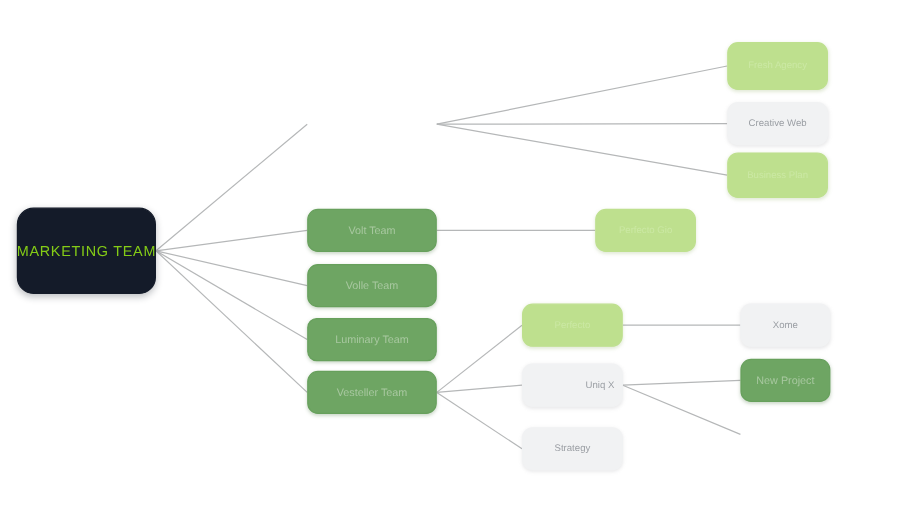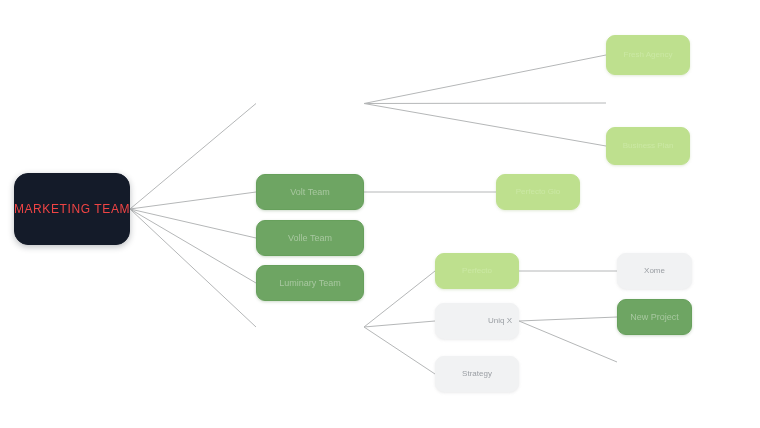--- a/index.html
+++ b/index.html
@@ -63,21 +63,21 @@
 
   
 
   .node.root {
     background: #141b29;
     border-radius: 14px;
     border: 1px solid #141b29;
     box-shadow: 0 2px 6px rgba(20, 27, 41, 0.28);
   }
   .node.root .node-label {
-    color: #ef4444;
+    color: #84cc16;
     font-size: 12px;
     letter-spacing: 0.6px;
   }
 
   .node.green-mid {
     background: #6ea563;
     border-radius: 9px;
     border: 1px solid #67a05c;
     box-shadow: 0 1px 3px rgba(90, 130, 80, 0.30);
   }
@@ -138,38 +138,44 @@
   <div id="node-layer">
       <div class="node root" style="left: 14px; top: 173px; width: 116px; height: 72px;">
         <span class="node-label">MARKETING TEAM</span>
       </div>
       <div class="node green-mid" style="left: 256px; top: 220px; width: 108px; height: 36px;">
         <span class="node-label">Volle Team</span>
       </div>
       <div class="node green-mid" style="left: 256px; top: 174px; width: 108px; height: 36px;">
         <span class="node-label">Volt Team</span>
       </div>
-      <div class="node green-mid" style="left: 256px; top: 265px; width: 108px; height: 36px;">
+      <div class="node green-mid" style="left: 256px; top: 265px; width: 108px; height: 36px; border-radius: 8px;">
         <span class="node-label">Luminary Team</span>
+      </div>
+      <div class="node green-mid" style="left: 256px; top: 309px; width: 108px; height: 36px;">
+        <span class="node-label">Vesteller Team</span>
       </div>
       <div class="node green-light" style="left: 496px; top: 174px; width: 84px; height: 36px;">
         <span class="node-label">Perfecto Gio</span>
       </div>
       <div class="node green-light" style="left: 435px; top: 253px; width: 84px; height: 36px;">
         <span class="node-label">Perfecto</span>
       </div>
       <div class="node grey" style="left: 435px; top: 303px; width: 84px; height: 36px; justify-content: flex-end;">
         <span class="node-label">Uniq X</span>
       </div>
       <div class="node grey" style="left: 435px; top: 356px; width: 84px; height: 36px;">
         <span class="node-label">Strategy</span>
       </div>
       <div class="node green-light" style="left: 606px; top: 35px; width: 84px; height: 40px;">
         <span class="node-label">Fresh Agency</span>
       </div>
+      <div class="node grey" style="left: 606px; top: 85px; width: 84px; height: 36px;">
+        <span class="node-label">Creative Web</span>
+      </div>
       <div class="node green-light" style="left: 606px; top: 127px; width: 84px; height: 38px;">
         <span class="node-label">Business Plan</span>
       </div>
       <div class="node grey" style="left: 617px; top: 253px; width: 75px; height: 36px;">
         <span class="node-label">Xome</span>
       </div>
       <div class="node green-mid" style="left: 617px; top: 299px; width: 75px; height: 36px;">
         <span class="node-label">New Project</span>
       </div>
     </div>

